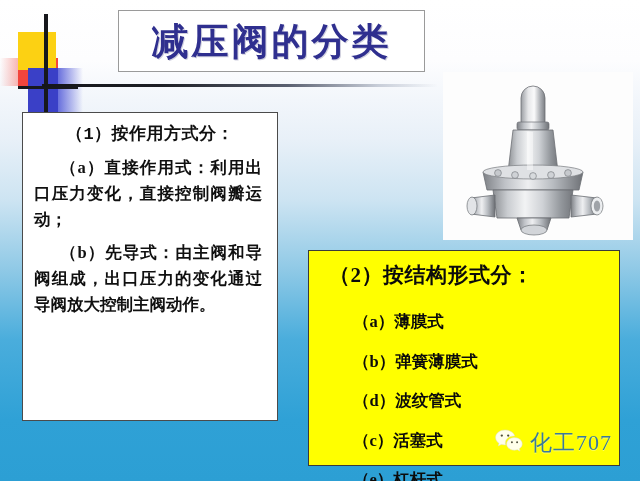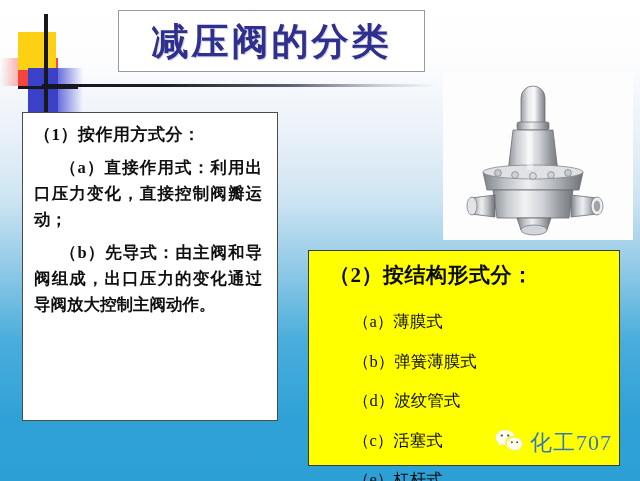--- a/index.html
+++ b/index.html
@@ -147,27 +147,28 @@
     left: 22px;
     top: 112px;
     width: 256px;
     height: 309px;
     background: #ffffff;
     border: 1.5px solid #4b4b4b;
     box-sizing: border-box;
     padding: 10px 11px 0 11px;
   }
   .panel-left .heading {
-    font-family: Liberation Serif, serif;
+    font-family: Liberation Mono, monospace;
     font-size: 17px;
     font-weight: 700;
     color: #101010;
     line-height: 1.45;
     letter-spacing: 0.5px;
     margin: 0 0 7px 0;
+    text-align: center;
   }
   .panel-left p.body {
     font-family: "Liberation Serif", "DejaVu Serif", serif;
     font-size: 16.5px;
     font-weight: 700;
     color: #101010;
     line-height: 1.58;
     letter-spacing: 0px;
     margin: 0 4px 7px 0;
     text-indent: 26px;
@@ -192,21 +193,21 @@
     font-weight: 700;
     color: #0b0b0b;
     line-height: 1.4;
     letter-spacing: 0.5px;
     margin: 0 0 20px 0;
     padding-left: 6px;
   }
   .panel-yellow .item {
     font-family: "Liberation Serif", "DejaVu Serif", serif;
     font-size: 16.5px;
-    font-weight: 400;
+    font-weight: 700;
     color: #0b0b0b;
     line-height: 1.42;
     margin: 16px 0 9px 0;
     padding-left: 30px;
   }
 
   
   .watermark {
     position: absolute;
     left: 494px;

